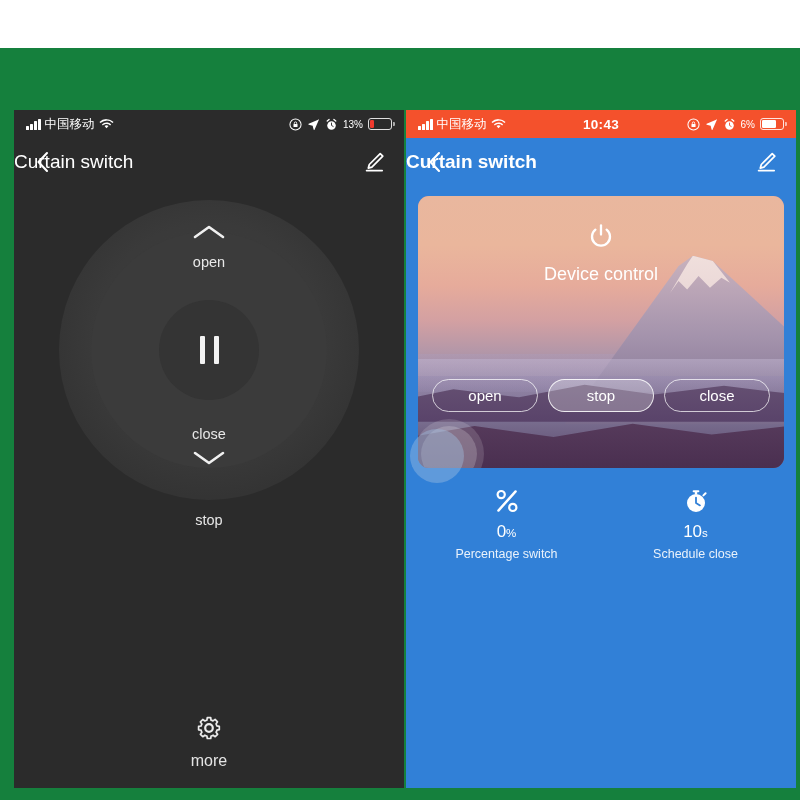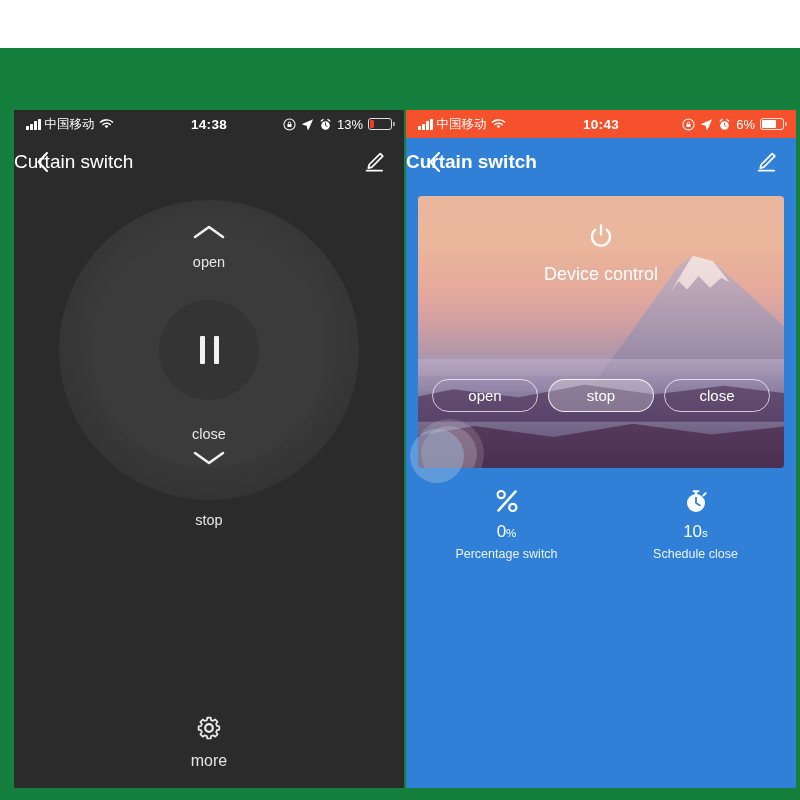--- a/index.html
+++ b/index.html
@@ -107,21 +107,21 @@
     font-weight: normal;
     letter-spacing: 0;
   }
 
   .wifi { width: 15px; height: 12px; }
   .wifi svg { display: block; }
 
   .sb-icon { width: 13px; height: 13px; display: block; }
 
   .batt-pct {
-    font-size: 13px;
+    font-size: 10px;
     font-weight: normal;
     letter-spacing: 0;
   }
   .battery {
     position: relative;
     width: 24px;
     height: 12px;
     border: 1.3px solid rgba(255,255,255,0.85);
     border-radius: 3px;
     box-sizing: border-box;
@@ -261,21 +261,21 @@
     margin-top: 6px;
     color: #e4e4e4;
     font-size: 16px;
   }
 
   
   .card {
     position: relative;
     margin: 10px 12px 0 12px;
     height: 272px;
-    border-radius: 4px;
+    border-radius: 11px;
     overflow: hidden;
     background: #9a7f96;
   }
   .card-sky {
     position: absolute;
     left: 0; right: 0; top: 0;
     height: 100%;
     background:
       linear-gradient(to bottom,
         #e9b79e 0%,
@@ -445,21 +445,20 @@
           </span>
         <span class="carrier">中国移动</span>
         <span class="wifi">
           <svg viewBox="0 0 16 12" width="15" height="12">
               <path d="M8 10.6 5.9 8.2a3.2 3.2 0 0 1 4.2 0L8 10.6z" fill="#fff"></path>
               <path d="M8 6.1c-1.5 0-2.9.6-3.9 1.5l-1-1.2A7 7 0 0 1 8 4.5c1.9 0 3.6.7 4.9 1.9l-1 1.2A5.6 5.6 0 0 0 8 6.1z" fill="#fff"></path>
               <path d="M8 2.4c-2.5 0-4.8 1-6.4 2.6L.5 3.8A10.4 10.4 0 0 1 8 .8c2.9 0 5.6 1.2 7.5 3l-1.1 1.2A8.9 8.9 0 0 0 8 2.4z" fill="#fff"></path>
             </svg>
         </span>
       </div>
-      <div class="sb-center">14:38</div>
       <div class="sb-right">
         <span class="sb-icon">
           <svg viewBox="0 0 14 14" width="13" height="13">
               <circle cx="7" cy="7" r="6" fill="none" stroke="#fff" stroke-width="1.1"></circle>
               <rect x="4.8" y="6.4" width="4.4" height="3.4" rx="0.7" fill="#fff"></rect>
               <path d="M5.7 6.4V5.5a1.3 1.3 0 0 1 2.6 0v0.9" fill="none" stroke="#fff" stroke-width="0.9"></path>
             </svg>
         </span>
         <span class="sb-icon">
           <svg viewBox="0 0 14 14" width="13" height="13">

